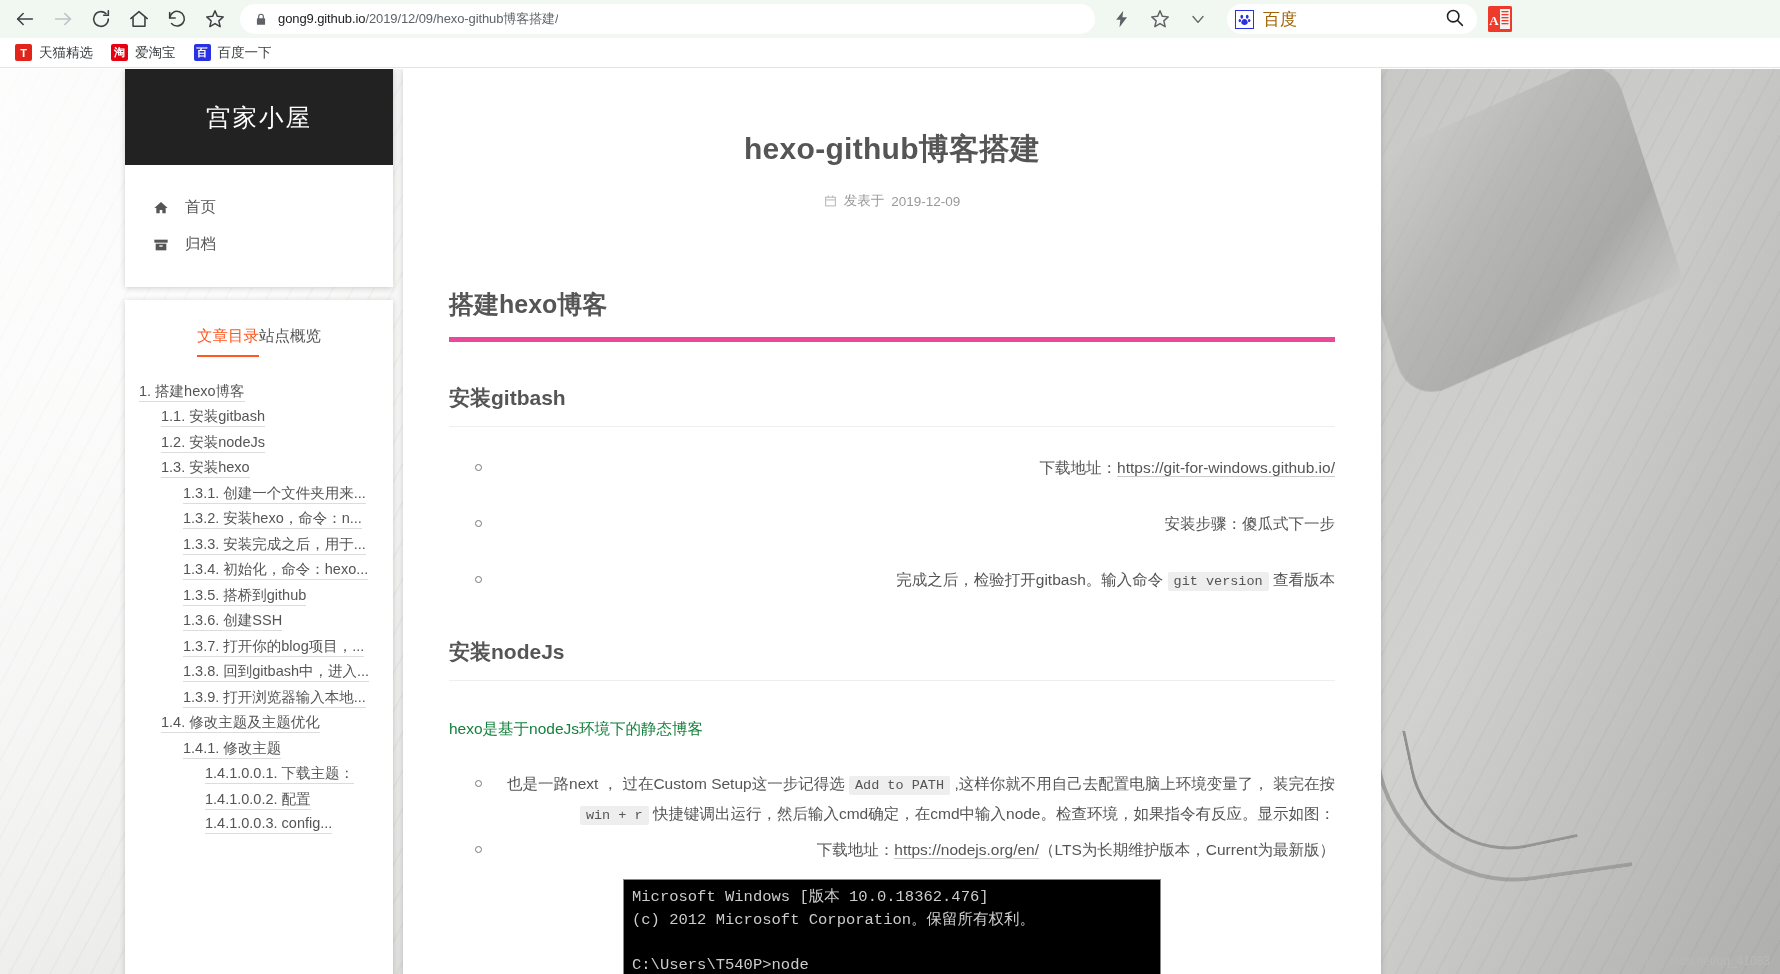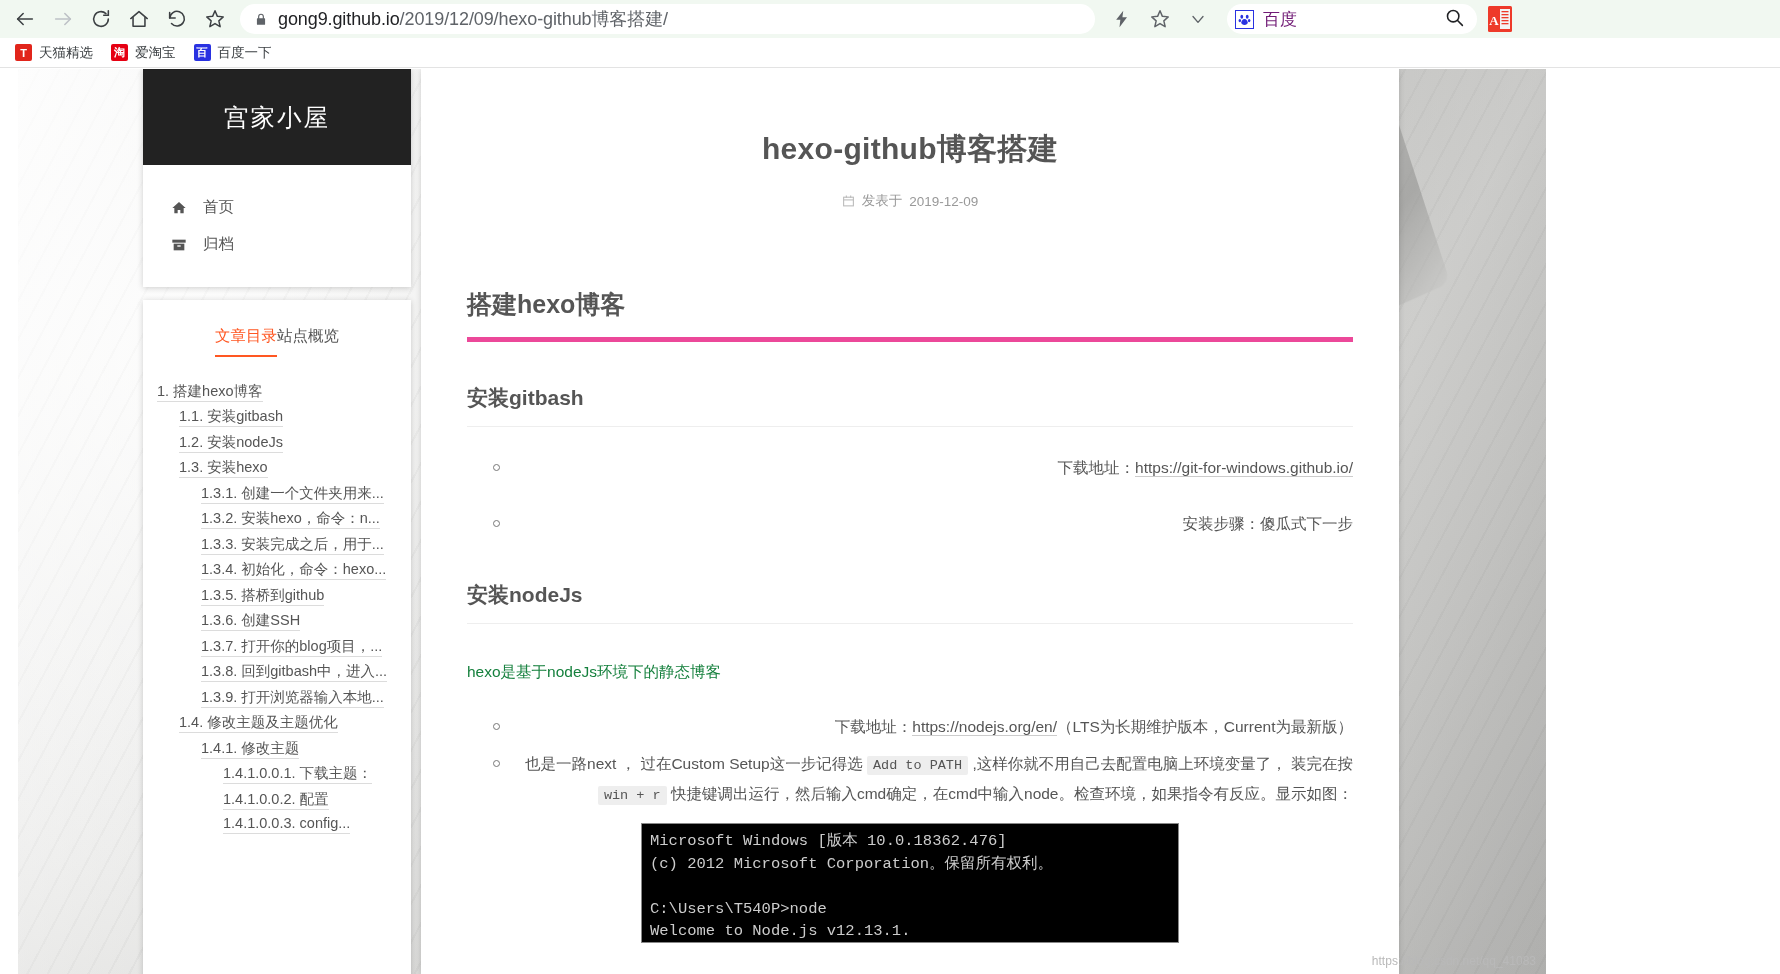--- a/index.html
+++ b/index.html
@@ -29,21 +29,21 @@
   .omnibox {
     flex: 0 0 auto;
     margin-left: 6px;
     width: 855px; height: 30px;
     background: #fff; border-radius: 15px;
     display: flex; align-items: center;
     padding: 0 14px;
   }
   .lock-icon { margin-right: 10px; color: #5f6368; display:flex; }
   .url-text {
-    font-size: 18px; color: #202124; letter-spacing: -0.1px;
+    font-size: 13px; color: #202124; letter-spacing: -0.1px;
     white-space: nowrap; overflow: hidden;
   }
   .url-text .url-domain { color: #202124; }
   .url-text .url-path { color: #5f6368; }
 
   .toolbar-right {
     display: flex; align-items: center; margin-left: 8px;
   }
   .tb-icon {
     width: 38px; height: 38px;
@@ -54,21 +54,21 @@
     margin-left: 10px; height: 30px;
     background: #fff; border-radius: 15px;
     display: flex; align-items: center; padding: 0 12px 0 8px;
     min-width: 250px;
   }
   .baidu-favicon {
     width: 19px; height: 19px; border: 1.6px solid #2932e1;
     display: flex; align-items: center; justify-content: center;
     margin-right: 9px; background: #fff;
   }
-  .search-engine-label { font-size: 17px; color: #701a75; font-family: Liberation Serif, serif; }
+  .search-engine-label { font-size: 17px; color: #a16207; font-family: Liberation Serif, serif; }
   .search-pill-spacer { flex: 1; }
   .search-glass { color: #202124; margin-left: 26px; }
   .pdf-icon {
     width: 26px; height: 28px; margin-left: 10px; margin-right: 10px;
     position: relative;
   }
 
   
   .bookmarks-bar {
     position: absolute; left: 0; top: 38px; width: 1780px; height: 30px;
@@ -79,24 +79,23 @@
   .bookmark { display: flex; align-items: center; padding: 0 9px; height: 26px; }
   .bm-ico {
     width: 17px; height: 17px; margin-right: 7px;
     display: flex; align-items: center; justify-content: center;
     font-size: 11px; font-weight: bold; color: #fff; border-radius: 2px;
   }
   .bm-label { font-size: 13.5px; color: #3c4043; white-space: nowrap; }
 
   
   .page {
-    position: absolute; left: 0; top: 69px; width: 1528px; height: 905px;
+    position: absolute; left: 0; top: 69px; width: 1780px; height: 905px;
     overflow: hidden;
     background: #ffffff;
-    margin-left: 18px;
   }
   .page-bg {
     position: absolute; inset: 0;
     background:
       radial-gradient(circle at 12% 30%, #ffffff 0%, #e9e9e8 36%, #cfcfcd 70%, #bdbdbb 100%);
   }
   .page-bg::after {
     content: "";
     position: absolute; inset: 0;
     background:
@@ -457,31 +456,34 @@
     <h2 class="sec">搭建hexo博客</h2>
     <h3 class="sub">安装gitbash</h3>
 
     <ul class="bullets">
       <li>
         <span>下载地址：</span><a class="link" href="#">https://git-for-windows.github.io/</a>
       </li>
       <li>
         <span>安装步骤：傻瓜式下一步</span>
       </li>
+      <li>
+        <span>完成之后，检验打开gitbash。输入命令 </span><code class="inline">git version</code><span> 查看版本</span>
+      </li>
     </ul>
 
     <h3 class="sub">安装nodeJs</h3>
     <p class="para">hexo是基于nodeJs环境下的静态博客</p>
 
     <ul class="bullets">
       <li class="tight">
-        <span>下载地址：</span><a class="link" href="#">https://nodejs.org/en/</a><span>（LTS为长期维护版本，Current为最新版）</span>
+        <span>也是一路next ， 过在Custom Setup这一步记得选 </span><code class="inline">Add to PATH</code><span> ,这样你就不用自己去配置电脑上环境变量了， 装完在按 </span><code class="inline">win + r</code><span> 快捷键调出运行，然后输入cmd确定，在cmd中输入node。检查环境，如果指令有反应。显示如图：</span>
       </li>
       <li class="tight">
-        <span>也是一路next ， 过在Custom Setup这一步记得选 </span><code class="inline">Add to PATH</code><span> ,这样你就不用自己去配置电脑上环境变量了， 装完在按 </span><code class="inline">win + r</code><span> 快捷键调出运行，然后输入cmd确定，在cmd中输入node。检查环境，如果指令有反应。显示如图：</span>
+        <span>下载地址：</span><a class="link" href="#">https://nodejs.org/en/</a><span>（LTS为长期维护版本，Current为最新版）</span>
       </li>
     </ul>
 
     <div class="terminal-wrap">
       <div class="terminal">
         <div>Microsoft Windows [版本 10.0.18362.476]</div>
         <div>(c) 2012 Microsoft Corporation。保留所有权利。</div>
         <div>&nbsp;</div>
         <div>C:\Users\T540P&gt;node</div>
         <div>Welcome to Node.js v12.13.1.</div>

